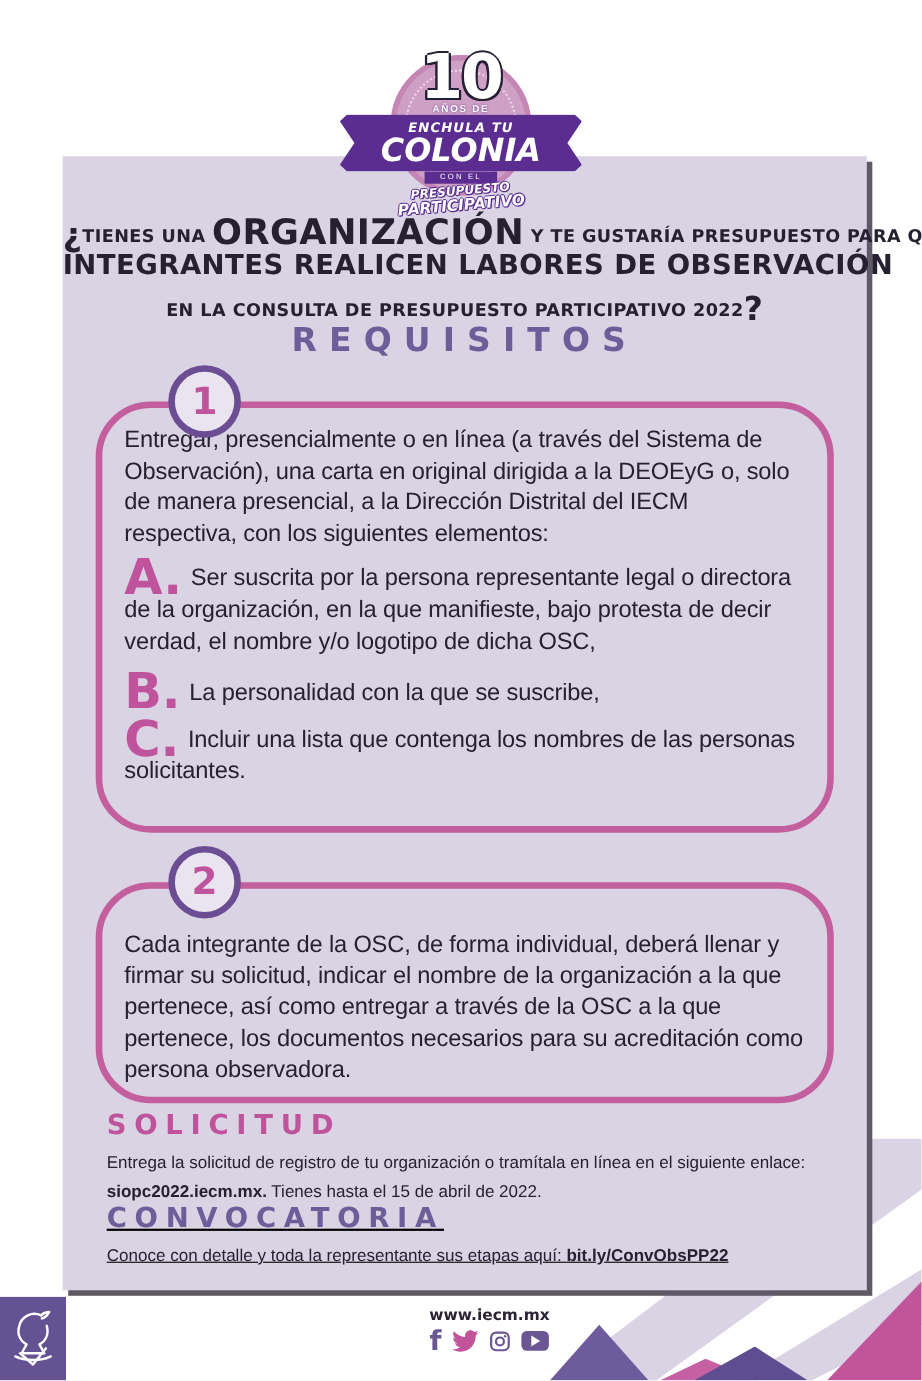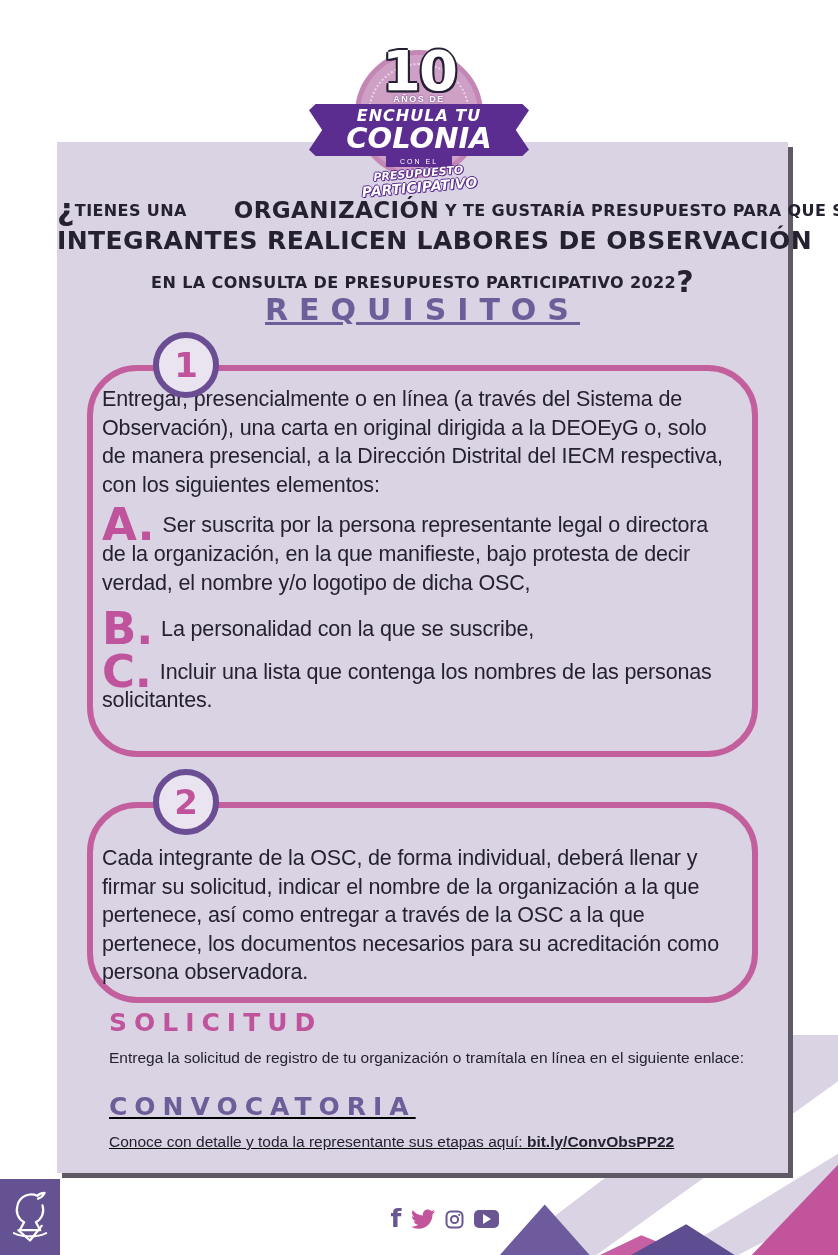--- a/index.html
+++ b/index.html
@@ -17,41 +17,41 @@
   
   .panel{position:absolute;left:57px;top:142px;width:731px;height:1031px;background:#d9d3e4;
          box-shadow:5px 5px 0 #5f5865;z-index:2;}
   
   .intro-line{position:absolute;left:0;width:100%;text-align:center;color:#262130;
               font-family:"DejaVu Sans",sans-serif;white-space:nowrap;}
   .il1{top:50px;font-size:16px;font-weight:bold;letter-spacing:.4px;}
   .il2{top:84px;font-size:25px;font-weight:bold;letter-spacing:.4px;}
   .il3{top:122px;font-size:16px;font-weight:bold;letter-spacing:.4px;}
   .q-mark{font-size:30px;font-weight:bold;vertical-align:-4px;}
-  .emph{font-size:23px;font-weight:bold;vertical-align:-2px;margin-left:41px;}
+  .emph{font-size:32px;font-weight:bold;vertical-align:-2px;}
   .req-title{position:absolute;top:150px;left:0;width:100%;text-align:center;color:#6d5d99;
-             font-family:"DejaVu Sans",sans-serif;font-size:30px;font-weight:bold;letter-spacing:11px;text-decoration:underline;}
+             font-family:"DejaVu Sans",sans-serif;font-size:30px;font-weight:bold;letter-spacing:11px;}
   
   .req-box{position:absolute;left:30px;width:671px;box-sizing:border-box;border:6px solid #c45f9d;
-           border-radius:50px;padding:14px 20px 0 9px;color:#262130;font-size:21.5px;
+           border-radius:50px;padding:14px 20px 0 20px;color:#262130;font-size:21.5px;
            line-height:1.33;letter-spacing:-0.15px;}
   .box1{top:223px;height:392px;}
   .box2{top:660px;height:201px;padding-top:36px;}
   .step-circle{position:absolute;left:96px;width:66px;height:66px;box-sizing:border-box;
                border:6px solid #6a4d92;border-radius:50%;background:#eae4f0;display:flex;
                align-items:center;justify-content:center;z-index:3;}
   .c1{top:190px;} .c2{top:627px;}
   .step-circle span{font-family:"DejaVu Sans",sans-serif;font-size:34px;font-weight:bold;color:#c0549c;}
   .req-box p{margin:0 0 12px 0;}
   .item{margin:0 0 14px 0;}
   .item-a{margin-bottom:18px;}
   .abc{font-family:"DejaVu Sans",sans-serif;font-size:45px;font-weight:bold;color:#c0549c;
        line-height:0;vertical-align:-8px;margin-right:8px;}
   
-  .section{position:absolute;left:40px;width:660px;margin-left:12px;}
+  .section{position:absolute;left:40px;width:660px;}
   .sec-solicitud{top:866px;} .sec-convocatoria{top:950px;text-decoration:underline;}
   .sec-title{font-family:"DejaVu Sans",sans-serif;font-size:25px;font-weight:bold;letter-spacing:7px;}
   .t-pink{color:#c0549c;} .t-purple{color:#6d5d99;}
   .sec-body{margin-top:8px;font-size:15.5px;line-height:1.7;color:#262130;white-space:nowrap;}
   .sec-body b{font-weight:bold;}
   .link{cursor:pointer;}
   
   .logo{position:absolute;left:324px;top:42px;width:190px;height:150px;z-index:3;}
   .logo-circle{position:absolute;left:31px;top:8px;width:128px;height:128px;border-radius:50%;
                background:#cfa0c6;border:5px solid #c486b5;box-sizing:border-box;}
@@ -59,21 +59,21 @@
                border-radius:50%;}
   .logo-ten{position:absolute;top:-4px;left:0;width:100%;text-align:center;
             font-family:"DejaVu Sans",sans-serif;font-size:56px;font-weight:bold;color:#fff;
             letter-spacing:-2px;text-shadow:-2px 0 #241f33,2px 0 #241f33,0 -2px #241f33,0 2px #241f33,
             2px 2px #241f33,-2px 2px #241f33;}
   .logo-anos{position:absolute;top:52px;left:0;width:100%;text-align:center;font-size:9px;
              font-weight:bold;color:#fff;letter-spacing:1.5px;text-shadow:0 0 2px #5c2d91;}
   .ribbon{position:absolute;left:-15px;top:62px;width:220px;height:52px;background:#5c2d91;
           clip-path:polygon(3% 0%,97% 0%,100% 12%,94% 50%,100% 88%,97% 100%,3% 100%,0% 88%,6% 50%,0% 12%);
           display:flex;flex-direction:column;align-items:center;justify-content:center;}
-  .brand1{font-family:"DejaVu Sans",sans-serif;font-style:italic;font-weight:bold;font-size:16px;
+  .brand1{font-family:"DejaVu Sans",sans-serif;font-style:italic;font-weight:bold;font-size:12px;
           color:#fff;letter-spacing:1px;line-height:1;}
   .brand2{font-family:"DejaVu Sans",sans-serif;font-style:italic;font-weight:bold;font-size:29px;
           color:#fff;letter-spacing:0;line-height:1;}
   .logo-conel{position:absolute;top:114px;left:50%;transform:translateX(-50%);background:#5c2d91;
               color:#fff;font-size:7px;letter-spacing:2px;padding:2px 14px;line-height:1;}
   .logo-sub{position:absolute;top:126px;left:0;width:100%;text-align:center;transform:rotate(-5deg);
             line-height:1;}
   .sub1,.sub2{display:block;font-family:"DejaVu Sans",sans-serif;font-style:italic;font-weight:bold;
         color:#fff;text-shadow:-1px 0 #5c2d91,1px 0 #5c2d91,0 -1px #5c2d91,0 1px #5c2d91,1px 1px #5c2d91;}
   .sub1{font-size:11px;} .sub2{font-size:14px;margin-top:1px;}
@@ -135,20 +135,21 @@
       <span>2</span>
     </div>
     <div class="req-box box2">
       <p>Cada integrante de la OSC, de forma individual, deberá llenar y firmar su solicitud, indicar el nombre de la organización a la que pertenece, así como entregar a través de la OSC a la que pertenece, los documentos necesarios para su acreditación como persona observadora.</p>
     </div>
 
     <div class="section sec-solicitud">
       <div class="sec-title t-pink">SOLICITUD</div>
       <div class="sec-body">
         <div>Entrega la solicitud de registro de tu organización o tramítala en línea en el siguiente enlace:</div>
+        <div><b class="link">siopc2022.iecm.mx.</b><span> Tienes hasta el 15 de abril de 2022.</span></div>
       </div>
     </div>
 
     <div class="section sec-convocatoria">
       <div class="sec-title t-purple">CONVOCATORIA</div>
       <div class="sec-body">
         <span>Conoce con detalle y toda la representante sus etapas aquí: </span><b class="link">bit.ly/ConvObsPP22</b>
       </div>
     </div>
   </div>
@@ -172,20 +173,21 @@
     <svg width="44" height="58" viewBox="0 0 60 76">
       <g stroke="#ffffff" stroke-width="3" fill="none" stroke-linecap="round" stroke-linejoin="round">
         <path d="M40 9 C29 4 16 10 13 22 C10 32 14 41 22 45 L16 56 H44 L38 45 C46 41 50 32 47 22"></path>
         <path d="M40 9 C43 6 47 5 50 5 C48 9 45 12 41 13"></path>
         <path d="M8 60 C20 66 40 66 52 60"></path>
         <path d="M14 56 L30 70 L46 50"></path>
       </g>
     </svg>
   </div>
 
+  <div class="footer-center site">www.iecm.mx</div>
 
   <div class="footer-center social">
     <span class="social-row">
       <span class="fb">f</span>
       <svg width="24" height="20" viewBox="0 0 24 20">
         <path fill="#c2549b" d="M24 2.6c-.9.4-1.8.7-2.8.8 1-.6 1.8-1.6 2.2-2.7-1 .6-2 1-3.1 1.2C19.4 1 18.1.4 16.7.4c-2.7 0-4.9 2.2-4.9 4.9 0 .4 0 .8.1 1.1C7.7 6.2 4.1 4.2 1.7 1.2c-.4.7-.7 1.6-.7 2.5 0 1.7.9 3.2 2.2 4.1-.8 0-1.6-.2-2.2-.6v.1c0 2.4 1.7 4.4 3.9 4.8-.4.1-.8.2-1.3.2-.3 0-.6 0-.9-.1.6 2 2.4 3.4 4.6 3.4-1.7 1.3-3.8 2.1-6.1 2.1-.4 0-.8 0-1.2-.1 2.2 1.4 4.8 2.2 7.5 2.2 9.1 0 14-7.5 14-14v-.6c1-.7 1.8-1.6 2.5-2.5z"></path>
       </svg>
       <svg width="19" height="19" viewBox="0 0 19 19">
         <rect x="1.5" y="1.5" width="16" height="16" rx="4.5" fill="none" stroke="#6b5694" stroke-width="2"></rect>
         <circle cx="9.5" cy="9.5" r="3.6" fill="none" stroke="#6b5694" stroke-width="2"></circle>

